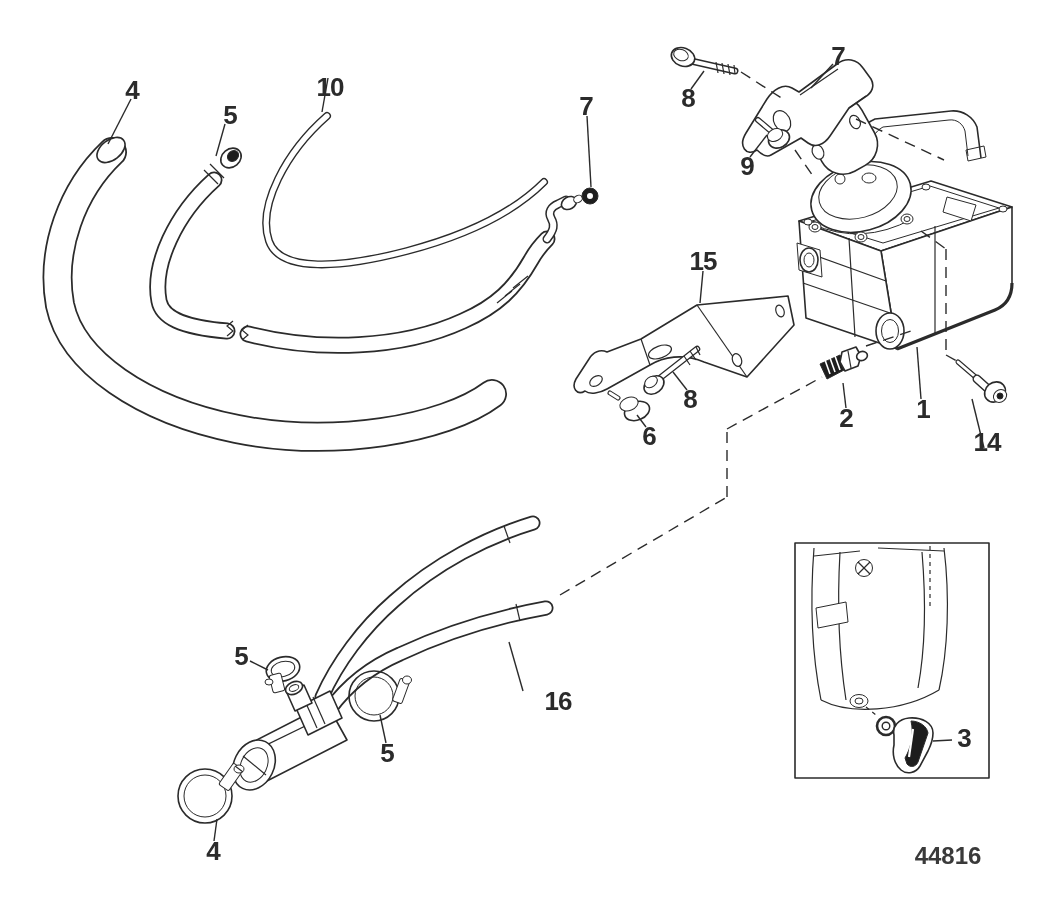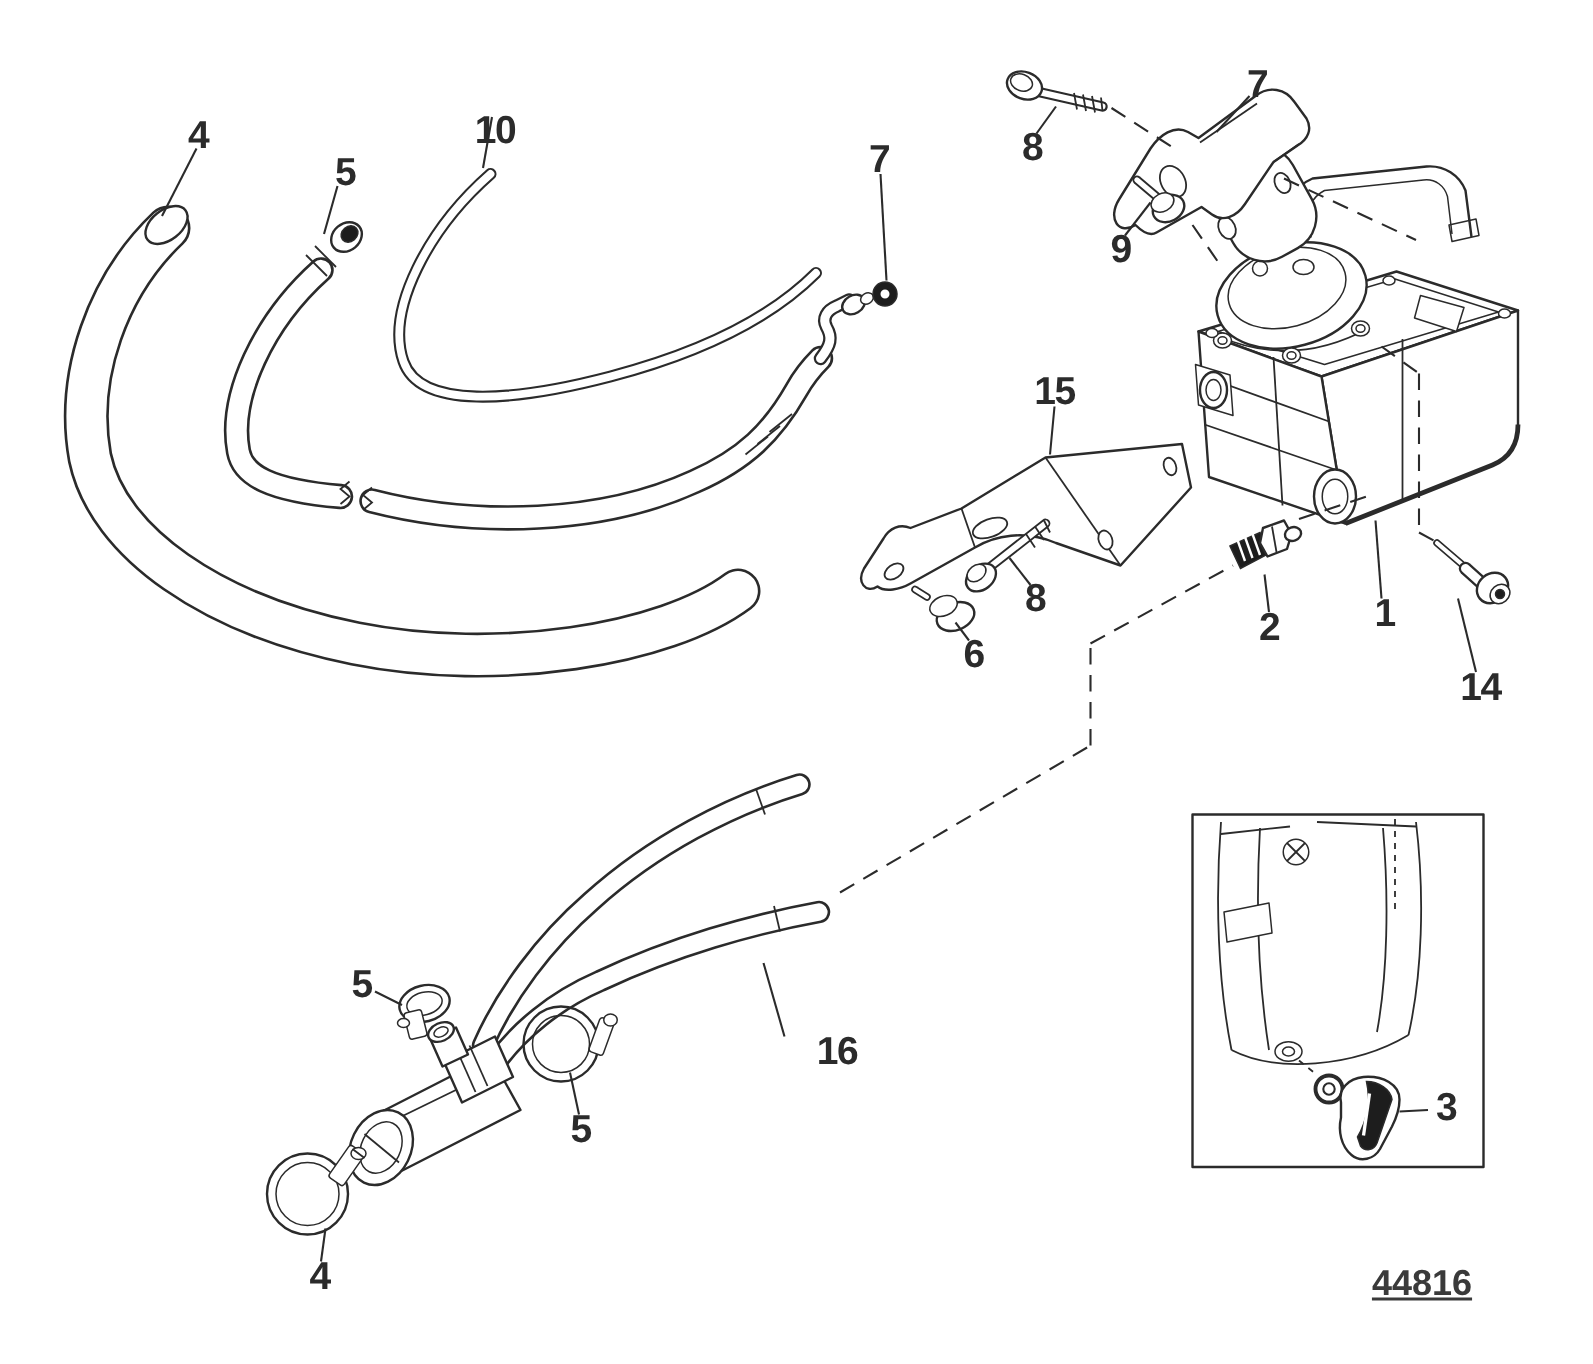--- a/index.html
+++ b/index.html
@@ -3,21 +3,21 @@
 <meta charset="utf-8">
 <style>
   html,body{margin:0;padding:0;background:#ffffff;}
   #page{position:relative;width:1062px;height:909px;background:#ffffff;overflow:hidden;
         font-family:"Liberation Sans",sans-serif;}
   #art{position:absolute;left:0;top:0;}
   .callout{position:absolute;transform:translate(-50%,-50%);
            font:700 26px "Liberation Sans",sans-serif;color:#2b2b2b;letter-spacing:-1px;
            white-space:nowrap;user-select:none;}
   .drawnum{position:absolute;transform:translate(-50%,-50%);
-           font:700 24px "Liberation Sans",sans-serif;color:#3a3a3a;letter-spacing:0;text-decoration:underline;}
+           font:700 24px "Liberation Sans",sans-serif;color:#3a3a3a;letter-spacing:0;}
   
   .wf{fill:#ffffff;stroke:#2b2b2b;stroke-width:1.6;stroke-linejoin:round;}
   .nf{fill:none;stroke:#2b2b2b;stroke-width:1.6;stroke-linejoin:round;}
   .thin{stroke-width:1;}
   .thk{stroke-width:3.2;}
   .dk{fill:#1d1d1d;stroke:#2b2b2b;stroke-width:1;}
   .hole{fill:#ffffff;stroke:#2b2b2b;stroke-width:1.2;}
   .tick{stroke:#2b2b2b;stroke-width:1.2;fill:none;}
   .wtick{stroke:#ffffff;stroke-width:1.6;fill:none;}
   .ld{stroke:#2b2b2b;stroke-width:1.4;}
@@ -302,21 +302,21 @@
 <div class="callout" style="left:330px;top:87px">10</div>
 <div class="callout" style="left:586px;top:106px">7</div>
 <div class="callout" style="left:688px;top:98px">8</div>
 <div class="callout" style="left:838px;top:56px">7</div>
 <div class="callout" style="left:747px;top:166px">9</div>
 <div class="callout" style="left:703px;top:261px">15</div>
 <div class="callout" style="left:690px;top:399px">8</div>
 <div class="callout" style="left:649px;top:436px">6</div>
 <div class="callout" style="left:846px;top:418px">2</div>
 <div class="callout" style="left:923px;top:409px">1</div>
-<div class="callout" style="left:987px;top:458px">14</div>
+<div class="callout" style="left:987px;top:442px">14</div>
 <div class="callout" style="left:241px;top:656px">5</div>
 <div class="callout" style="left:387px;top:753px">5</div>
 <div class="callout" style="left:213px;top:851px">4</div>
 <div class="callout" style="left:558px;top:701px">16</div>
 <div class="callout" style="left:964px;top:738px">3</div>
 
 <div class="drawnum" style="left:948px;top:856px">44816</div>
 
 </div>
 

